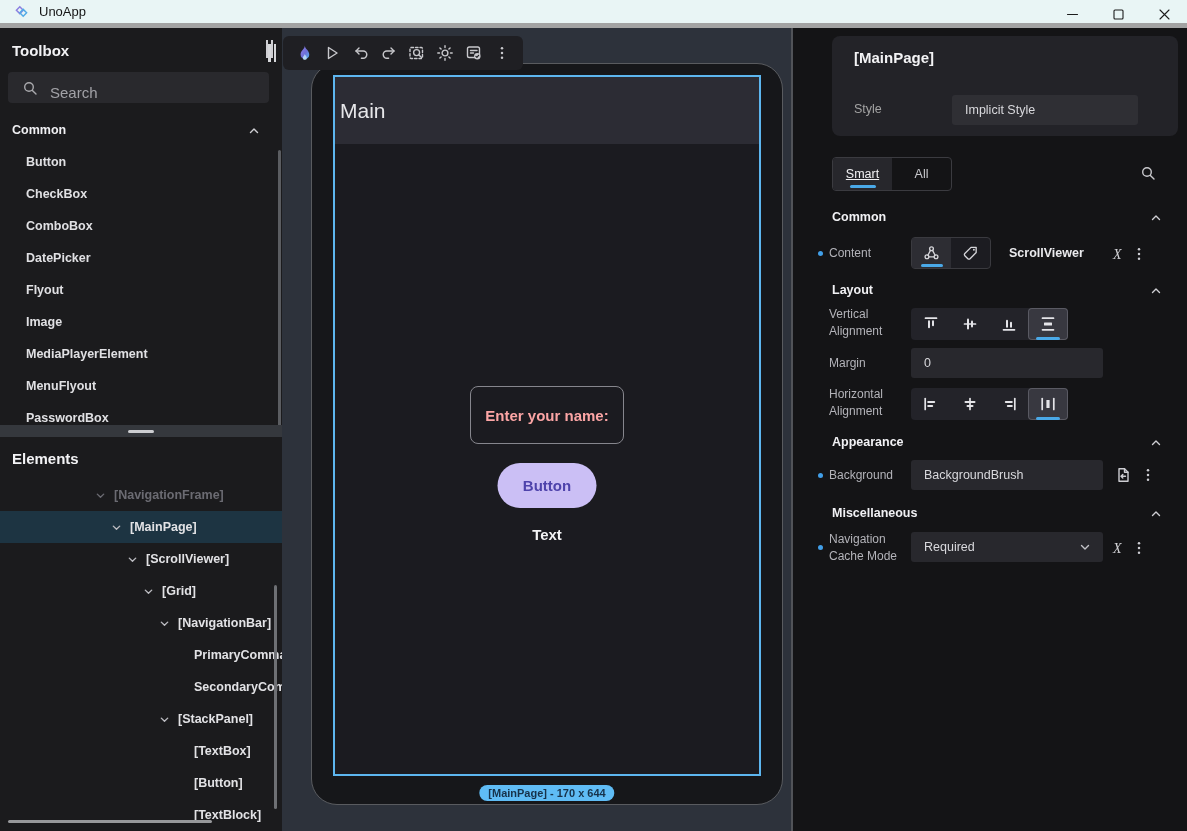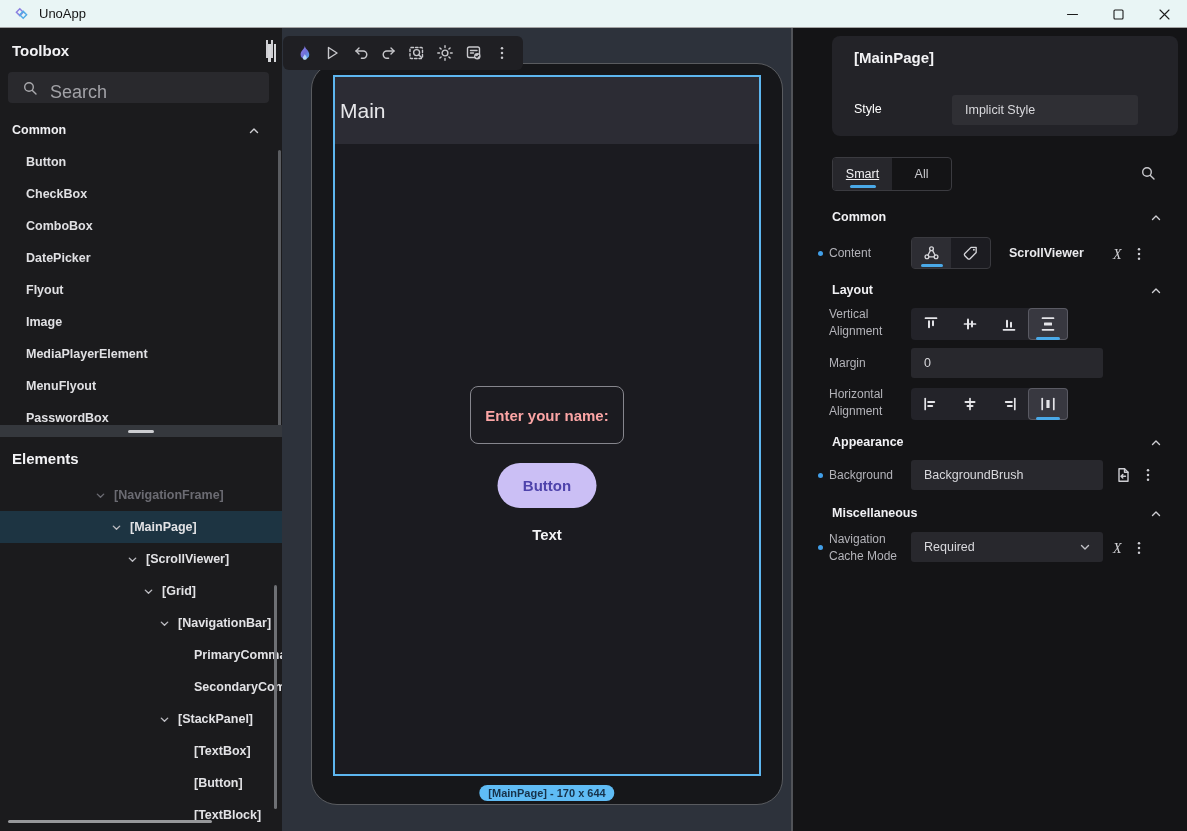--- a/index.html
+++ b/index.html
@@ -3,39 +3,39 @@
 <meta charset="utf-8">
 <style>
   * { margin:0; padding:0; box-sizing:border-box; }
   html,body { width:1187px; height:831px; overflow:hidden; background:#141416;
     font-family:"Liberation Sans", sans-serif; -webkit-font-smoothing:antialiased; }
   svg { display:block; }
   button { font-family:inherit; border:none; background:transparent; color:inherit; cursor:pointer; }
 
   
   #titlebar { position:absolute; left:0; top:0; width:1187px; height:28px; background:#e9f5f5;
-    display:flex; align-items:center; border-bottom:1px solid #a3a3a3; }
+    display:flex; align-items:center; border-bottom:5px solid #a3a3a3; }
   #titlebar .logo { margin-left:13px; }
   #titlebar .app-title { margin-left:9px; font-size:13px; color:#151515; }
   .win-controls { position:absolute; right:0; top:0; height:28px; display:flex; }
   .win-controls button { width:46px; height:28px; display:flex; align-items:center; justify-content:center; color:#1c1c1c; }
 
   #main { position:absolute; left:0; top:28px; width:1187px; height:803px; }
 
   
   #left-panel { position:absolute; left:0; top:0; width:282px; height:803px; background:#1b1b1d; }
   #toolbox { position:absolute; left:0; top:0; width:282px; height:397px; overflow:hidden; }
   .panel-title { font-size:15px; font-weight:700; color:#f3f3f5; }
   #toolbox .panel-title { position:absolute; left:12px; top:14px; }
   .grip-v { position:absolute; right:6px; top:12px; width:10px; height:18px; display:flex; gap:3px; }
   .grip-v i { width:2px; height:18px; background:#cfcfd3; }
   .searchbox { position:absolute; left:8px; top:44px; width:261px; height:31px; background:#29292d;
     border-radius:4px; display:flex; align-items:center; color:#a9a9ad; }
   .searchbox .s-icon { margin-left:14px; }
-  .searchbox input { background:transparent; border:none; outline:none; color:#c7c7cb; font-size:18px;
+  .searchbox input { background:transparent; border:none; outline:none; color:#c7c7cb; font-size:15px;
     margin-left:12px; width:190px;margin-top:10px; }
   .searchbox input::placeholder { color:#a2a2a7; }
   .section-row { position:absolute; left:0; top:94px; width:282px; height:18px; }
   .section-row .section-label { position:absolute; left:12px; top:1px; font-size:12.5px; font-weight:700; color:#f0f0f3; }
   .section-row .chev { position:absolute; right:22px; top:3px; color:#cfcfd3; }
   #toolbox-list { list-style:none; position:absolute; left:0; top:118px; width:282px; }
   .tool-item { height:32px; line-height:32px; padding-left:26px; font-size:12.5px; font-weight:600; color:#e0e0e3; }
   .vscroll { position:absolute; background:#5b5d61; width:2.5px; border-radius:2px; }
   #toolbox .vscroll { left:278px; top:122px; height:276px; }
 
@@ -80,21 +80,21 @@
   .canvas-txt { position:absolute; left:0; top:449px; width:100%; text-align:center;
     font-size:15px; font-weight:700; color:#f2f2f4; }
   #size-badge { position:absolute; left:50%; transform:translateX(-50%); top:721px; background:#5fbcf5;
     color:#17324a; font-size:11px; font-weight:600; padding:2px 9px; border-radius:8px; white-space:nowrap; z-index:3; }
 
   
   #right-panel { position:absolute; left:793px; top:0; width:394px; height:803px; background:#141416; }
   #right-panel { --lp:25px; }
   .card { position:absolute; left:39px; top:8px; width:346px; height:100px; background:#232328; border-radius:8px; }
   .card h2 { position:absolute; left:22px; top:13px; font-size:15px; font-weight:700; color:#f3f3f5; }
-  .card .plabel { position:absolute; left:22px; top:66px; font-size:12.5px; color:#ffffff; }
+  .card .plabel { position:absolute; left:22px; top:66px; font-size:12.5px; color:#a3a3a3; }
   .card .field { left:120px; top:59px; width:186px; background:#2f2f34; }
   .field { position:absolute; height:30px; border-radius:3px; display:flex; align-items:center; }
   .field > span { margin-left:13px; font-size:12.5px; color:#d9d9dd; }
   .field .dd-chev { position:absolute; right:12px; color:#c3c3c8; }
 
   #tabs-row { position:absolute; left:39px; top:129px; width:346px; height:34px; }
   #inspector-tabs { position:absolute; left:0; top:0; height:34px; display:flex;
     border:1px solid #3b3b40; border-radius:4px; overflow:hidden; }
   .tab { width:59px; height:100%; position:relative; display:flex; align-items:center; justify-content:center;
     font-size:12.5px; color:#c7c7cc; }

